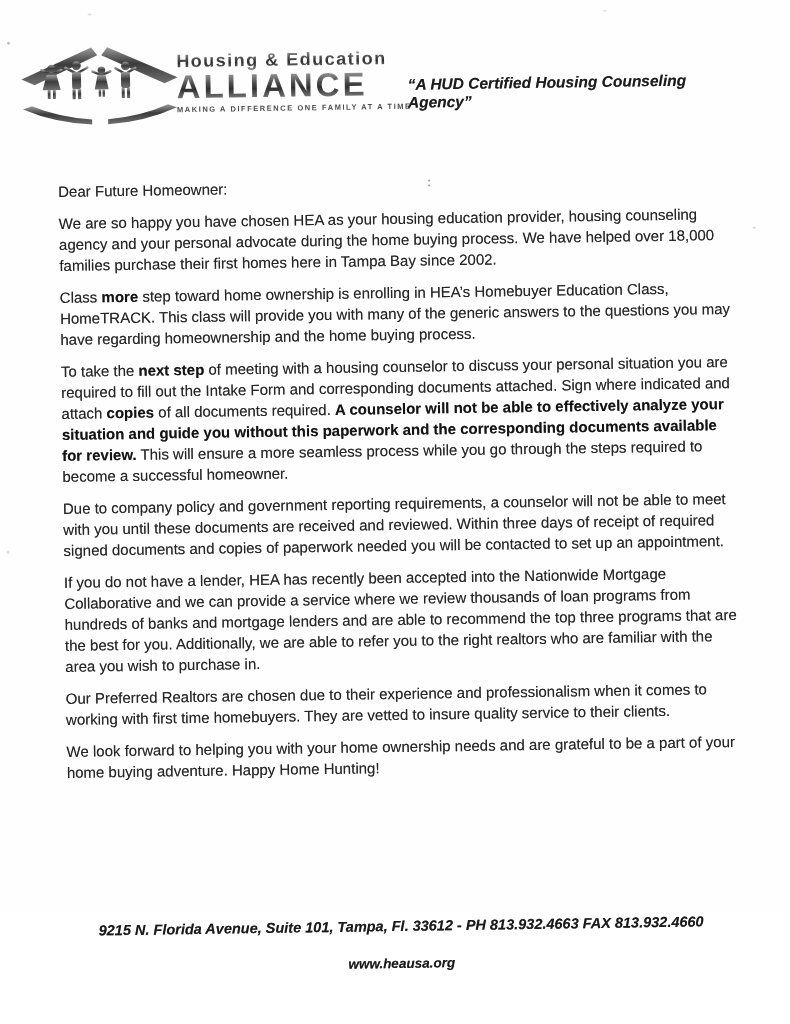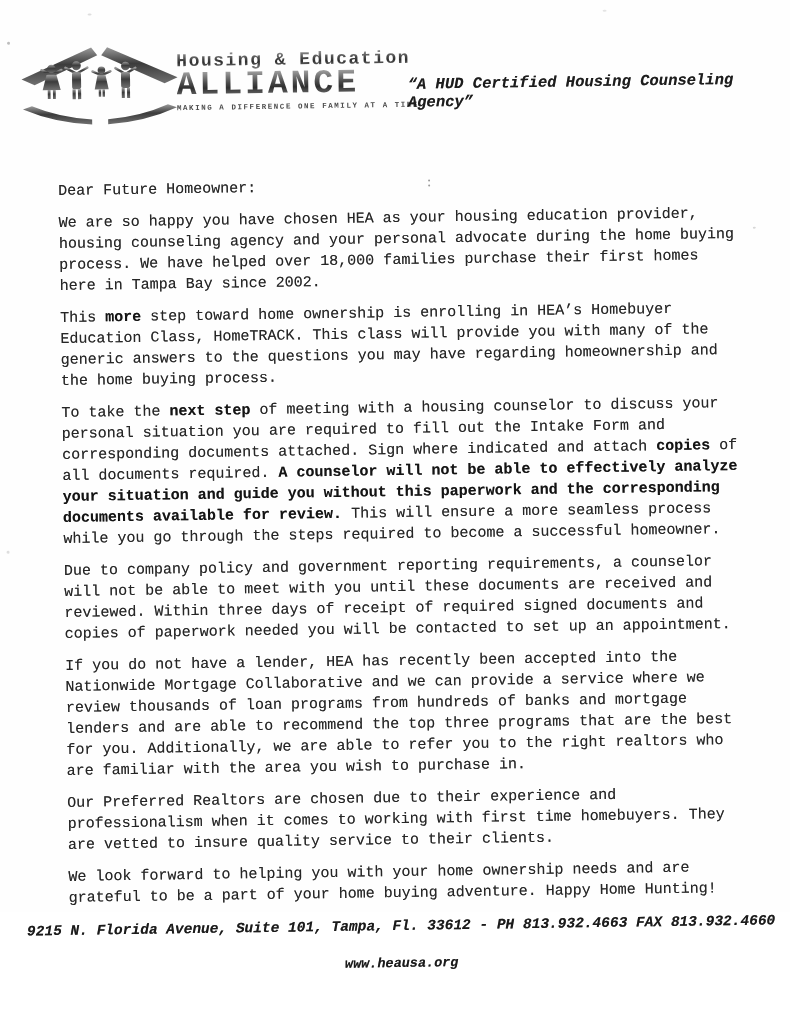--- a/index.html
+++ b/index.html
@@ -4,21 +4,20 @@
 <style>
   html,body { margin:0; padding:0; }
   body {
     width:790px; height:1024px; overflow:hidden;
     background:#ffffff;
     font-family:"Liberation Sans", sans-serif;
   }
   .sheet {
     position:relative; width:790px; height:912px;
     background:#fefefe;
-    font-family:Liberation Mono, monospace;
   }
   .tilt {
     position:absolute; inset:0;
     transform:rotate(-0.85deg);
     transform-origin:395px 512px;
   }
 
   
   .logo-art { position:absolute; left:26px; top:40px; }
   .brand { position:absolute; left:183px; top:48px; width:240px; }
@@ -130,21 +129,21 @@
       <div class="brand-name2 metal">ALLIANCE</div>
       <div class="brand-tagline">MAKING A DIFFERENCE ONE FAMILY AT A TIME</div>
     </div>
 
     <div class="cert">“A HUD Certified Housing Counseling Agency”</div>
 
     <div class="letter">
       <p>Dear Future Homeowner:</p>
 
     <p><span>We are so happy you have chosen HEA as your housing education provider, housing counseling agency and your personal advocate during the home buying process.  We have helped over 18,000 families purchase their first homes here in Tampa Bay since 2002.</span></p>
-        <p><span>This </span><span class="b">more</span><span> step toward home ownership is enrolling in HEA’s Homebuyer Education Class, HomeTRACK.  This class will provide you with many of the generic answers to the questions you may have regarding homeownership and the home buying process.</span></p>
+        <p><span>Class </span><span class="b">more</span><span> step toward home ownership is enrolling in HEA’s Homebuyer Education Class, HomeTRACK.  This class will provide you with many of the generic answers to the questions you may have regarding homeownership and the home buying process.</span></p>
         <p><span>To take the </span><span class="b">next step</span><span> of meeting with a housing counselor to discuss your personal situation you are required to fill out the Intake Form and corresponding documents attached.  Sign where indicated and attach </span><span class="b">copies</span><span> of all documents required.  </span><span class="b">A counselor will not be able to effectively analyze your situation and guide you without this paperwork and the corresponding documents available for review.</span><span>  This will ensure a more seamless process while you go through the steps required to become a successful homeowner.</span></p>
         <p><span>Due to company policy and government reporting requirements, a counselor will not be able to meet with you until these documents are received and reviewed.  Within three days of receipt of required signed documents and copies of paperwork needed you will be contacted to set up an appointment.</span></p>
         <p><span>If you do not have a lender, HEA has recently been accepted into the Nationwide Mortgage Collaborative and we can provide a service where we review thousands of loan programs from hundreds of banks and mortgage lenders and are able to recommend the top three programs that are the best for you.  Additionally, we are able to refer you to the right realtors who are familiar with the area you wish to purchase in.</span></p>
         <p><span>Our Preferred Realtors are chosen due to their experience and professionalism when it comes to working with first time homebuyers.  They are vetted to insure quality service to their clients.</span></p>
         <p><span>We look forward to helping you with your home ownership needs and are grateful to be a part of your home buying adventure.  Happy Home Hunting!</span></p>
       </div>
 
     <div class="footer-address">9215 N. Florida Avenue, Suite 101, Tampa, Fl.  33612 -  PH 813.932.4663 FAX 813.932.4660</div>
     <div class="footer-website">www.heausa.org</div>
 

